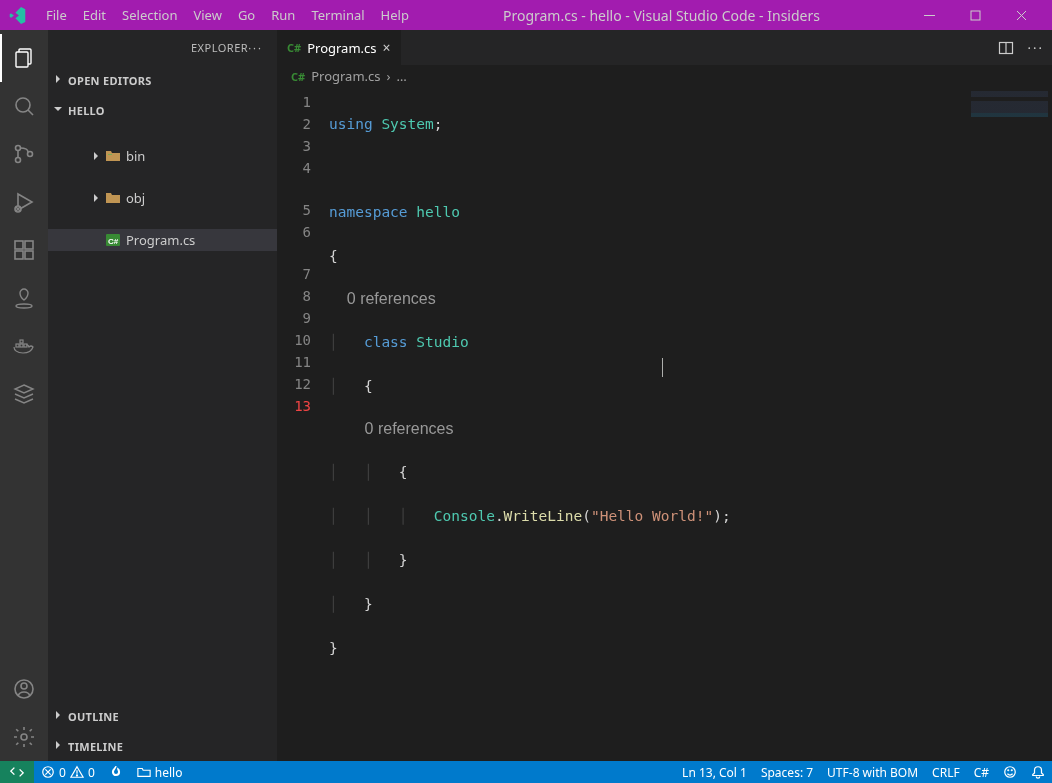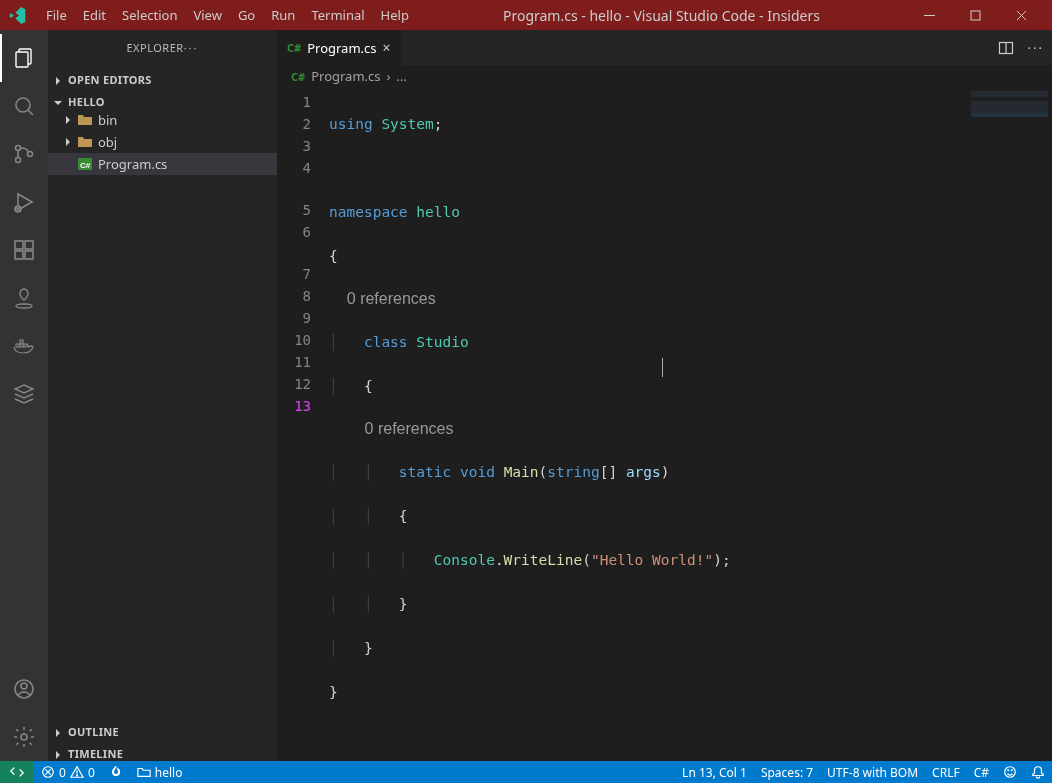--- a/index.html
+++ b/index.html
@@ -5,21 +5,21 @@
 * { margin: 0; padding: 0; box-sizing: border-box; }
 body {
   width: 1052px; height: 783px;
   background: #1e1e1e;
   font-family: "Segoe UI", system-ui, sans-serif;
   font-size: 13px; color: #cccccc;
   overflow: hidden; display: flex; flex-direction: column;
 }
 
 .titlebar {
-  height: 30px; background: #7f1d1d;
+  height: 30px; background: #a21caf;
   display: flex; align-items: center; padding: 0 8px;
   color: #cccccc;
 }
 .titlebar .app-icon { width: 18px; height: 18px; margin-right: 12px; display:flex;align-items:center;justify-content:center;}
 .menu { display: flex; gap: 0; }
 .menu-item { padding: 4px 8px; cursor: default; font-size: 13px; color:#cccccc;}
 .title-text { flex: 1; text-align: center; color: #cccccc; font-size: 14px; }
 .win-controls { display:flex; gap:0; }
 .win-btn { width: 46px; height:30px; display:flex;align-items:center;justify-content:center; color:#cccccc;}
 
@@ -36,37 +36,37 @@
 }
 .activity-item.active { color:#ffffff; }
 .activity-item.active::before {
   content:""; position:absolute; left:0; top:0; width:2px; height:100%; background:#fff;
 }
 .activity-spacer { flex:1; }
 
 
 .sidebar { width: 229px; background:#252526; display:flex; flex-direction:column; overflow:hidden;}
 .sidebar-header {
-  height:35px; padding:0 14px; display:flex;align-items:center;justify-content:center;
+  height:35px; padding:0 14px; display:flex;align-items:center;justify-content:flex-end;
   font-size:11px; letter-spacing:0.5px; color:#bbbbbb;
 }
 .section-hdr {
-  height:22px; display:flex;align-items:flex-end; padding:0 4px;
-  font-size:11px; font-weight:700; letter-spacing:0.3px; color:#cccccc; cursor:default;
+  height:22px; display:flex;align-items:flex-start; padding:0 4px;
+  font-size:11px; font-weight:700; letter-spacing:0.3px; color:#cccccc; cursor:default;margin-top:8px;
 }
 .section-hdr .chev { margin-right:4px; display:inline-flex;}
 .tree { padding:0; }
 .tree-row {
   height:22px; display:flex; align-items:center; padding-left:12px;
   color:#cccccc; font-size:13px; cursor:default;
 }
 .tree-row.selected { background:#37373d; }
 .tree-row .twisty { width:16px; display:inline-flex; justify-content:center; color:#cccccc;}
 .tree-row .file-ico { width:18px; display:inline-flex; justify-content:center; margin-right:4px;}
-.tree-row.indent1 { padding-left:12px; }
+.tree-row.indent1 { padding-left:40px;margin-top:20px; }
 
 
 .editor-area { flex:1; display:flex; flex-direction:column; background:#1e1e1e; min-width:0;}
 .tabsbar {
   height:35px; background:#252526; display:flex; align-items:stretch;
 }
 .tab {
   display:flex; align-items:center; padding:0 10px;
   background:#1e1e1e; color:#ffffff; font-size:13px;
   border-right:1px solid #252526; gap:6px;
@@ -78,21 +78,21 @@
   height:22px; display:flex; align-items:center; padding-left:14px; gap:6px;
   color:#a0a0a0; font-size:13px; background:#1e1e1e;
 }
 .editor-body { flex:1; display:flex; position:relative; overflow:hidden;}
 .gutter {
   width:52px; padding-top:4px; text-align:right;
   color:#858585; font-family:"Consolas", monospace; font-size:14px;
   line-height:22px;
 }
 .gutter .ln { padding-right:18px; height:22px;}
-.gutter .ln.active{ color:#d946ef; font-weight:500;}
+.gutter .ln.active{ color:#ef4444; font-weight:500;}
 .gutter .codelensgap { height:20px; }
 .code {
   flex:1; padding-top:4px; font-family:"Consolas", monospace; font-size:14.5px;
   line-height:22px; white-space:pre; color:#d4d4d4; position:relative;
 }
 .codelens { color:#999999; font-size:16px; height:20px; line-height:20px; font-family:"Segoe UI",sans-serif;}
 .kw-blue { color:#569cd6; }
 .type { color:#4ec9b0; }
 .method { color:#dcdcaa; }
 .var { color:#9cdcfe; }
@@ -359,21 +359,20 @@
       </div>
       <div class="code">
 <div><span class="kw-blue">using</span> <span class="type">System</span><span class="punct">;</span></div>
 <div> </div>
 <div><span class="kw-blue">namespace</span> <span class="type">hello</span></div>
 <div><span class="brace">{</span></div>
 <div class="codelens">    <span>0 references</span></div>
 <div><span class="indent-guide">│   </span><span class="kw-blue">class</span> <span class="type">Studio</span></div>
 <div><span class="indent-guide">│   </span><span class="brace">{</span></div>
 <div class="codelens">        <span>0 references</span></div>
-<div><span class="indent-guide">│   │   </span><span class="kw-blue">static</span> <span class="kw-blue">void</span> <span class="method">Main</span><span class="punct">(</span><span class="kw-blue">string</span><span class="punct">[]</span> <span class="var">args</span><span class="punct">)</span></div>
 <div><span class="indent-guide">│   │   </span><span class="brace">{</span></div>
 <div><span class="indent-guide">│   │   │   </span><span class="type">Console</span><span class="punct">.</span><span class="method">WriteLine</span><span class="punct">(</span><span class="str">"Hello World!"</span><span class="punct">)</span><span class="punct">;</span></div>
 <div><span class="indent-guide">│   │   </span><span class="brace">}</span></div>
 <div><span class="indent-guide">│   </span><span class="brace">}</span></div>
 <div><span class="brace">}</span></div>
 <div> </div>
         <div class="cursor-caret"></div>
       </div>
       <div class="minimap">
         <div class="minimap-thumb"></div>

